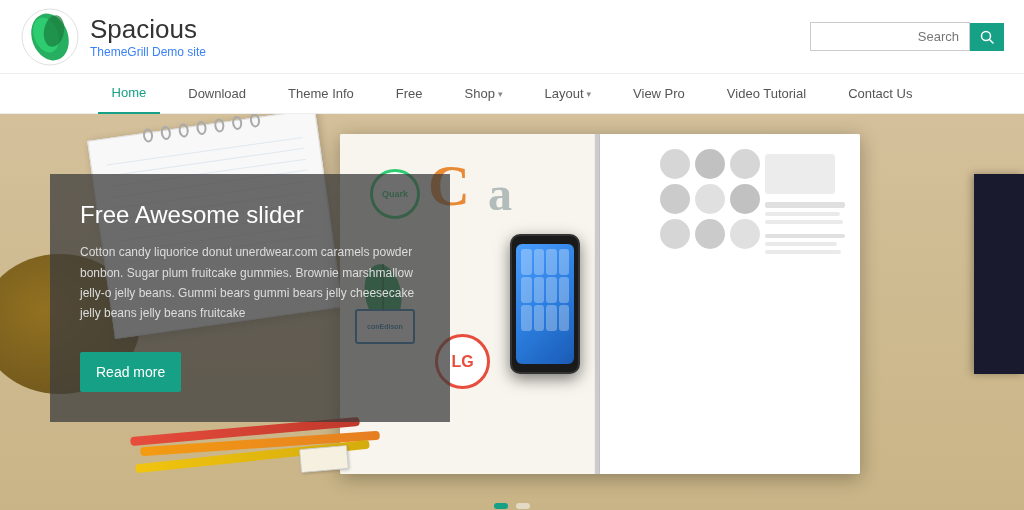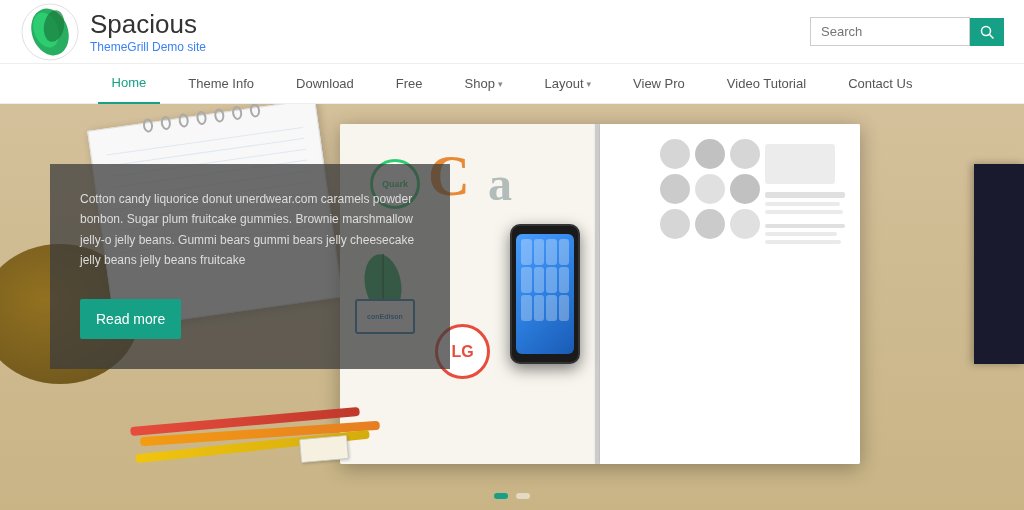--- a/index.html
+++ b/index.html
@@ -6,21 +6,21 @@
     body { font-family: 'Helvetica Neue', Arial, sans-serif; background: #fff; width: 1024px; height: 510px; overflow: hidden; }
 
     
     .header {
       display: flex;
       align-items: center;
       justify-content: space-between;
       padding: 10px 20px;
       background: #fff;
       border-bottom: 1px solid #eee;
-      height: 64px;
+      height: 74px;
     }
     .logo-area {
       display: flex;
       align-items: center;
       gap: 10px;
     }
     .logo-icon {
       width: 60px;
       height: 60px;
     }
@@ -40,20 +40,21 @@
       display: flex;
       align-items: center;
     }
     .search-input {
       border: 1px solid #ccc;
       padding: 6px 10px;
       font-size: 13px;
       width: 160px;
       outline: none;
       color: #701a75;
+      text-align: right;
     }
     .search-btn {
       background: #16a085;
       border: none;
       padding: 7px 10px;
       cursor: pointer;
       display: flex;
       align-items: center;
       justify-content: center;
     }
@@ -368,22 +369,22 @@
         <circle cx="6" cy="6" r="4.5" stroke="white" stroke-width="1.5"></circle>
         <line x1="9.5" y1="9.5" x2="13" y2="13" stroke="white" stroke-width="1.5" stroke-linecap="round"></line>
       </svg>
     </button>
   </div>
 </header>
 
 <nav class="nav-bar">
   <ul class="nav-items">
     <li class="nav-item active">Home</li>
+    <li class="nav-item">Download</li>
     <li class="nav-item">Theme Info</li>
-    <li class="nav-item">Download</li>
     <li class="nav-item">Free</li>
     <li class="nav-item">Shop <span class="caret">▾</span></li>
     <li class="nav-item">Layout <span class="caret">▾</span></li>
     <li class="nav-item">View Pro</li>
     <li class="nav-item">Video Tutorial</li>
     <li class="nav-item">Contact Us</li>
   </ul>
 </nav>
 
 <section class="hero">
@@ -476,20 +477,21 @@
     <div style="position:absolute; top:10px; left:0; width:230px; height:9px; background:linear-gradient(to right, #e74c3c, #c0392b); border-radius:4px; transform:rotate(-5deg);"></div>
     <div style="position:absolute; top:22px; left:10px; width:240px; height:9px; background:linear-gradient(to right, #f39c12, #e67e22); border-radius:4px; transform:rotate(-4deg);"></div>
     <div style="position:absolute; top:35px; left:5px; width:235px; height:9px; background:linear-gradient(to right, #f1c40f, #d4ac0d); border-radius:4px; transform:rotate(-6deg);"></div>
 
     <div style="position:absolute; top:30px; left:170px; width:48px; height:24px; background:#f5f0e0; border:1px solid #ccc; border-radius:2px; transform:rotate(-5deg); box-shadow:1px 1px 3px rgba(0,0,0,0.2);"></div>
   </div>
 
   <div class="dark-book"></div>
 
   <div class="hero-overlay">
+    <h2 class="hero-title">Free Awesome slider</h2>
     <p class="hero-text">Cotton candy liquorice donut unerdwear.com caramels powder bonbon. Sugar plum fruitcake gummies. Brownie marshmallow jelly-o jelly beans. Gummi bears gummi bears jelly cheesecake jelly beans jelly beans fruitcake</p>
     <button class="read-more-btn">Read more</button>
   </div>
 
   <div class="slider-dots">
     <div class="slider-dot active"></div>
     <div class="slider-dot"></div>
   </div>
 </section>
 

